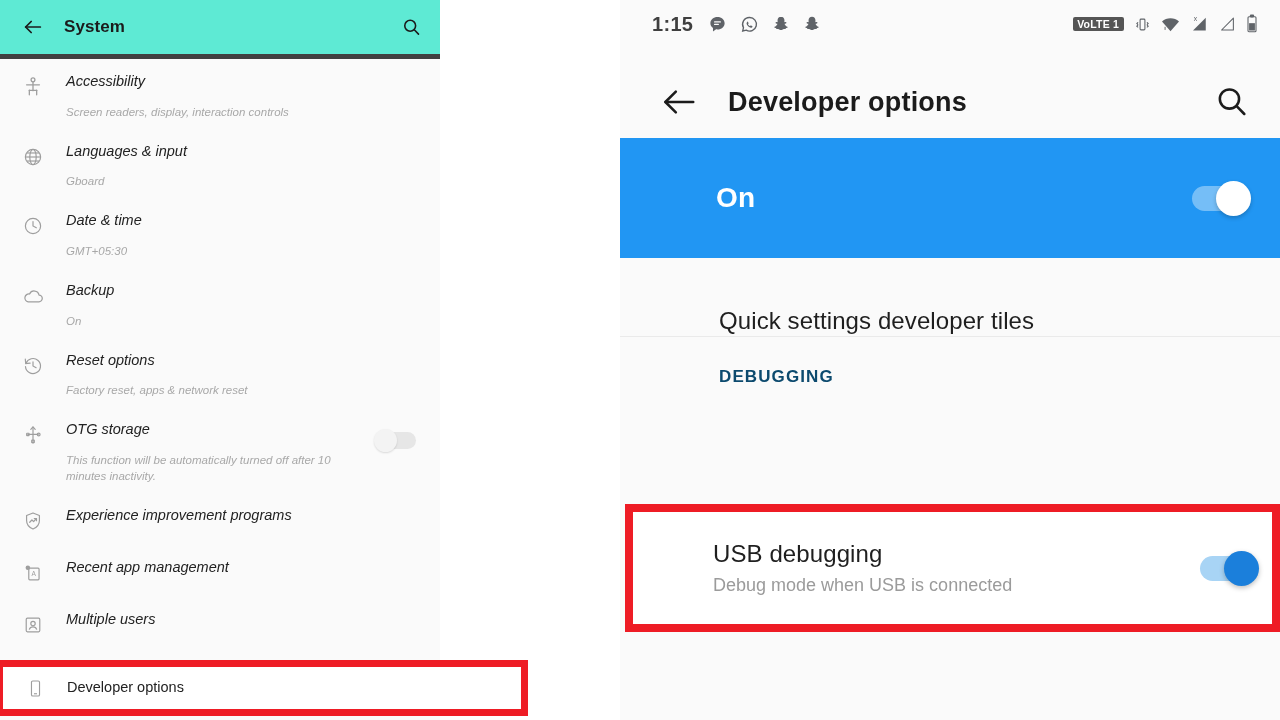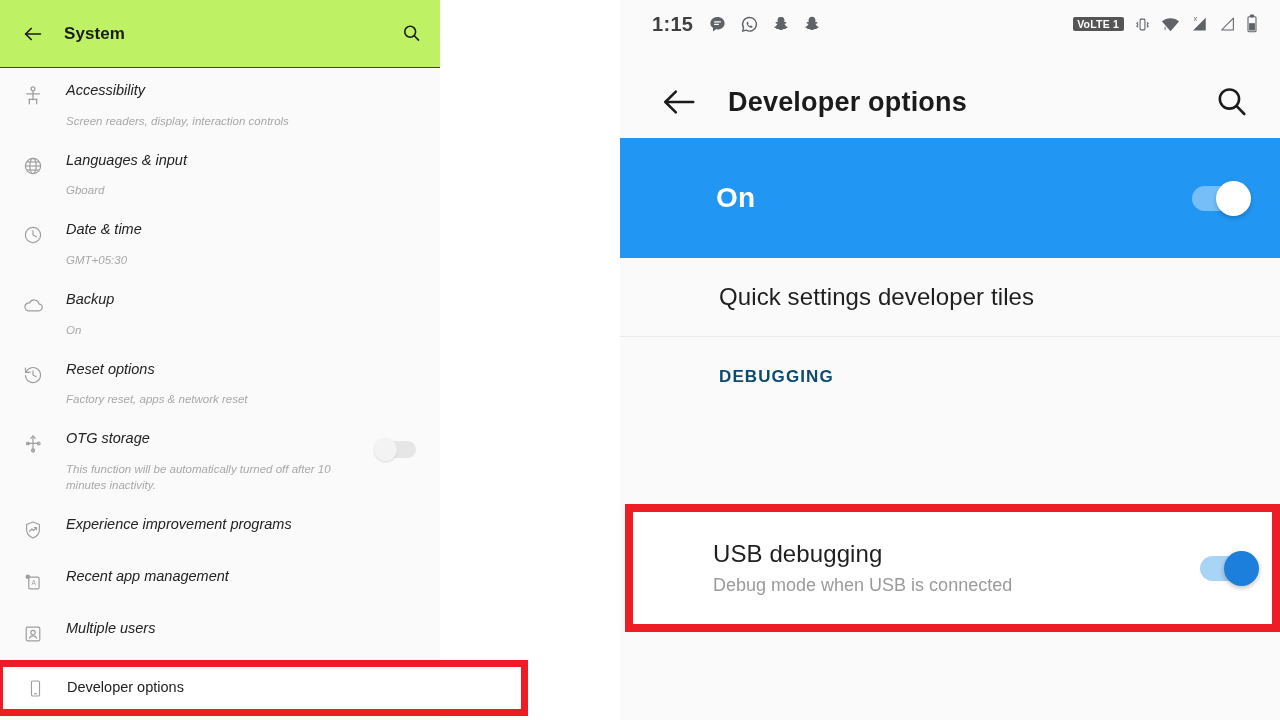--- a/index.html
+++ b/index.html
@@ -12,23 +12,23 @@
   .screen { position: relative; width: 1280px; height: 720px; }
 
   
   .left-panel {
     position: absolute; left: 0; top: 0;
     width: 440px; height: 720px;
     background: #fafafa;
     overflow: hidden;
   }
   .l-appbar {
-    height: 68px; display: flex; align-items: center;
-    padding: 0 14px 0 18px; background: #bef264;
-    border-bottom: 1px solid #404040;
+    height: 59px; display: flex; align-items: center;
+    padding: 0 14px 0 18px; background: #5eead4;
+    border-bottom: 5px solid #404040;
   }
   .l-back { width: 30px; height: 30px; display: flex; align-items: center; justify-content: center; }
   .l-title {
     font-size: 17px; font-weight: bold; color: #1b1b1b;
     margin-left: 16px; letter-spacing: .1px; flex: 1;
   }
   .l-search { width: 30px; height: 30px; display: flex; align-items: center; justify-content: center; }
 
   .l-list { padding-top: 2px; }
   .l-row {
@@ -110,21 +110,21 @@
   }
   .master-label { font-size: 28px; font-weight: bold; color: #ffffff; flex: 1; letter-spacing: .2px; }
   .sw-on-white { width: 54px; height: 25px; border-radius: 13px; background: rgba(255,255,255,.38); position: relative; }
   .sw-on-white::after {
     content: ""; position: absolute; right: -5px; top: -5px;
     width: 35px; height: 35px; border-radius: 50%;
     background: #ffffff; box-shadow: 0 2px 4px rgba(0,0,0,.22);
   }
 
   .r-row {
-    display: flex; align-items: center;
+    display: flex; align-items: flex-end;
     padding: 0 34px 0 99px;
     min-height: 78px; background: #fafafa;
   }
   .r-row-txt { flex: 1; }
   .r-label { font-size: 24px; color: #1f1f1f; line-height: 1.25; letter-spacing: .1px; }
   .r-sub { font-size: 18px; color: #9b9b9b; line-height: 1.3; margin-top: 5px; }
   .r-divider { height: 1px; background: #eaeaea; margin: 0; }
 
   .r-section-head {
     padding: 30px 34px 16px 99px;

